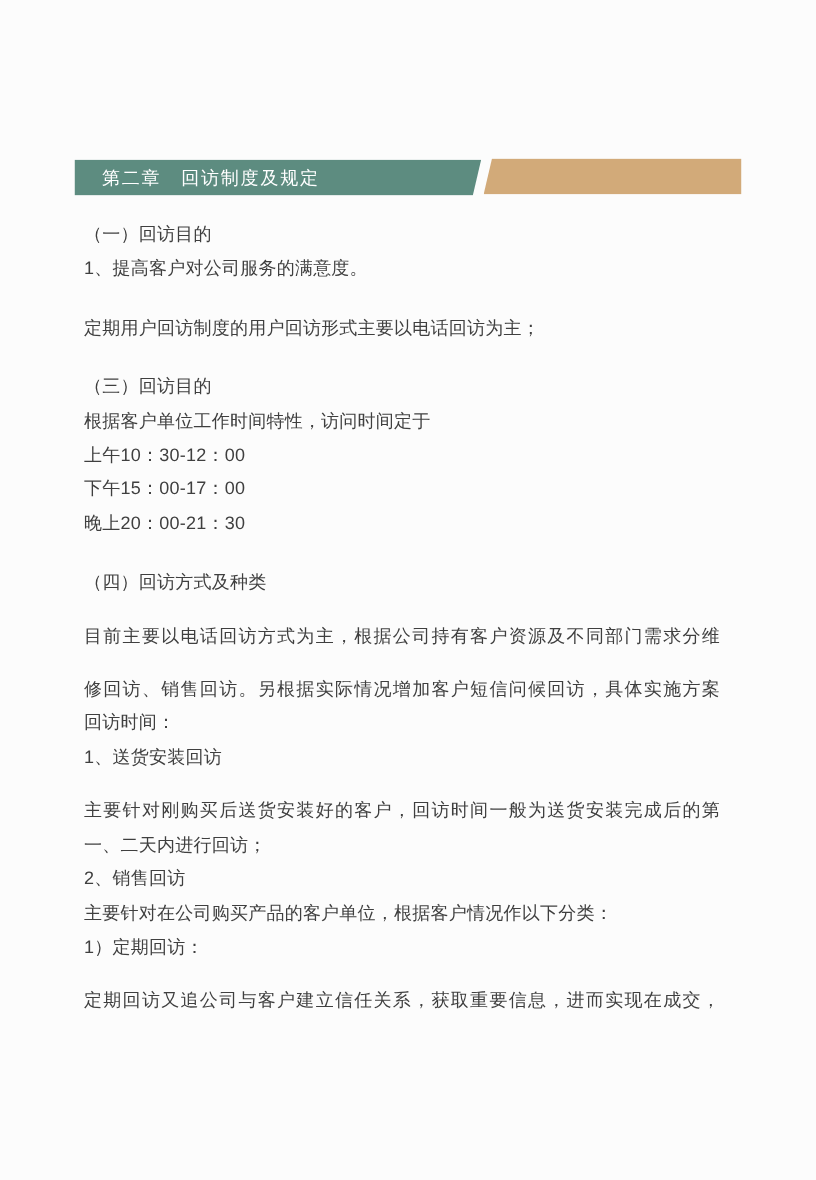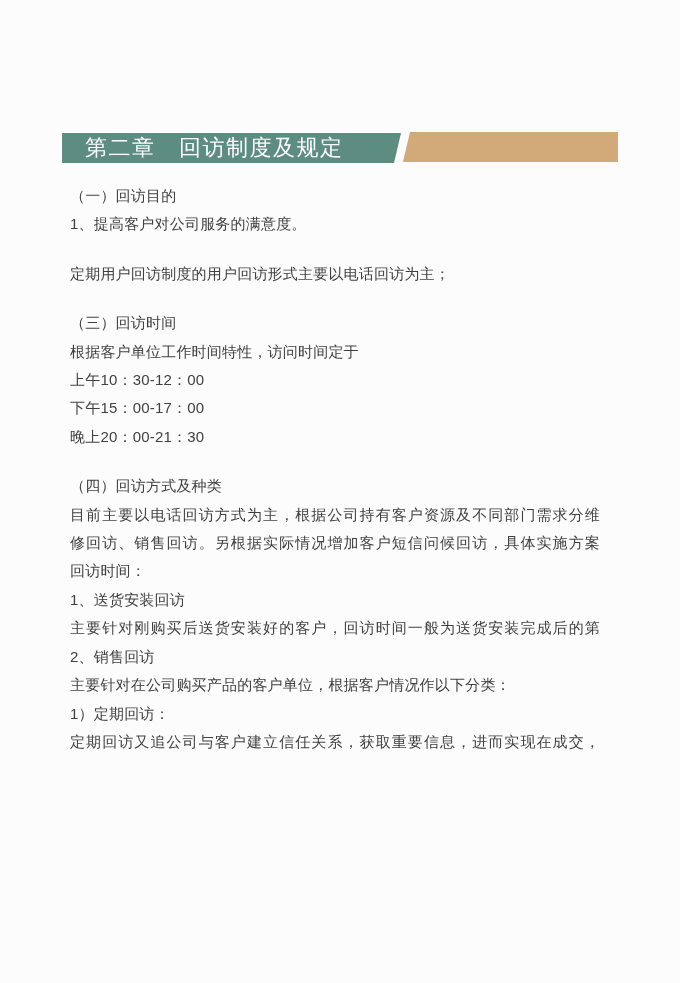--- a/index.html
+++ b/index.html
@@ -39,21 +39,21 @@
     position: absolute;
     left: 341px;
     top: 0;
     width: 215px;
     height: 30px;
     background: #d2aa79;
     clip-path: polygon(7px 0, 100% 0, 100% 100%, 0 100%);
   }
   .banner-title {
     color: #ffffff;
-    font-size: 22px;
+    font-size: 15px;
     letter-spacing: 1.5px;
     white-space: pre;
   }
   .content {
     position: absolute;
     top: 182px;
     left: 70px;
     width: 530px;
     font-size: 15px;
     line-height: 28.4px;
@@ -63,20 +63,21 @@
     margin-top: 21px;
   }
   .line {
     white-space: nowrap;
   }
   .line.full {
     white-space: normal;
     text-align: justify;
     text-align-last: justify;
     text-justify: inter-character;
+    margin-top: 16px;
   }
 </style>
 </head>
 <body>
 
 <div class="page" style="background: rgb(252, 252, 252); color: rgb(63, 63, 63);">
 
   <div class="banner">
     <div class="banner-teal" style="background: rgb(93, 140, 128);">
       <span class="banner-title">第二章　回访制度及规定</span>
@@ -89,34 +90,35 @@
     <section class="sec">
       <div class="line heading">（一）回访目的</div>
       <div class="line">1、提高客户对公司服务的满意度。</div>
     </section>
 
     <section class="sec">
       <div class="line">定期用户回访制度的用户回访形式主要以电话回访为主；</div>
     </section>
 
     <section class="sec">
-      <div class="line heading">（三）回访时间</div>
+      <div class="line heading">（三）回访目的</div>
       <div class="line">根据客户单位工作时间特性，访问时间定于</div>
       <div class="line">上午10：30-12：00</div>
       <div class="line">下午15：00-17：00</div>
       <div class="line">晚上20：00-21：30</div>
     </section>
 
     <section class="sec">
       <div class="line heading">（四）回访方式及种类</div>
       <div class="line full">目前主要以电话回访方式为主，根据公司持有客户资源及不同部门需求分维</div>
       <div class="line full">修回访、销售回访。另根据实际情况增加客户短信问候回访，具体实施方案</div>
       <div class="line">回访时间：</div>
       <div class="line">1、送货安装回访</div>
       <div class="line full">主要针对刚购买后送货安装好的客户，回访时间一般为送货安装完成后的第</div>
+      <div class="line">一、二天内进行回访；</div>
       <div class="line">2、销售回访</div>
       <div class="line">主要针对在公司购买产品的客户单位，根据客户情况作以下分类：</div>
       <div class="line">1）定期回访：</div>
       <div class="line full">定期回访又追公司与客户建立信任关系，获取重要信息，进而实现在成交，</div>
 
     </section>
 
   </div>
 </div>
 

